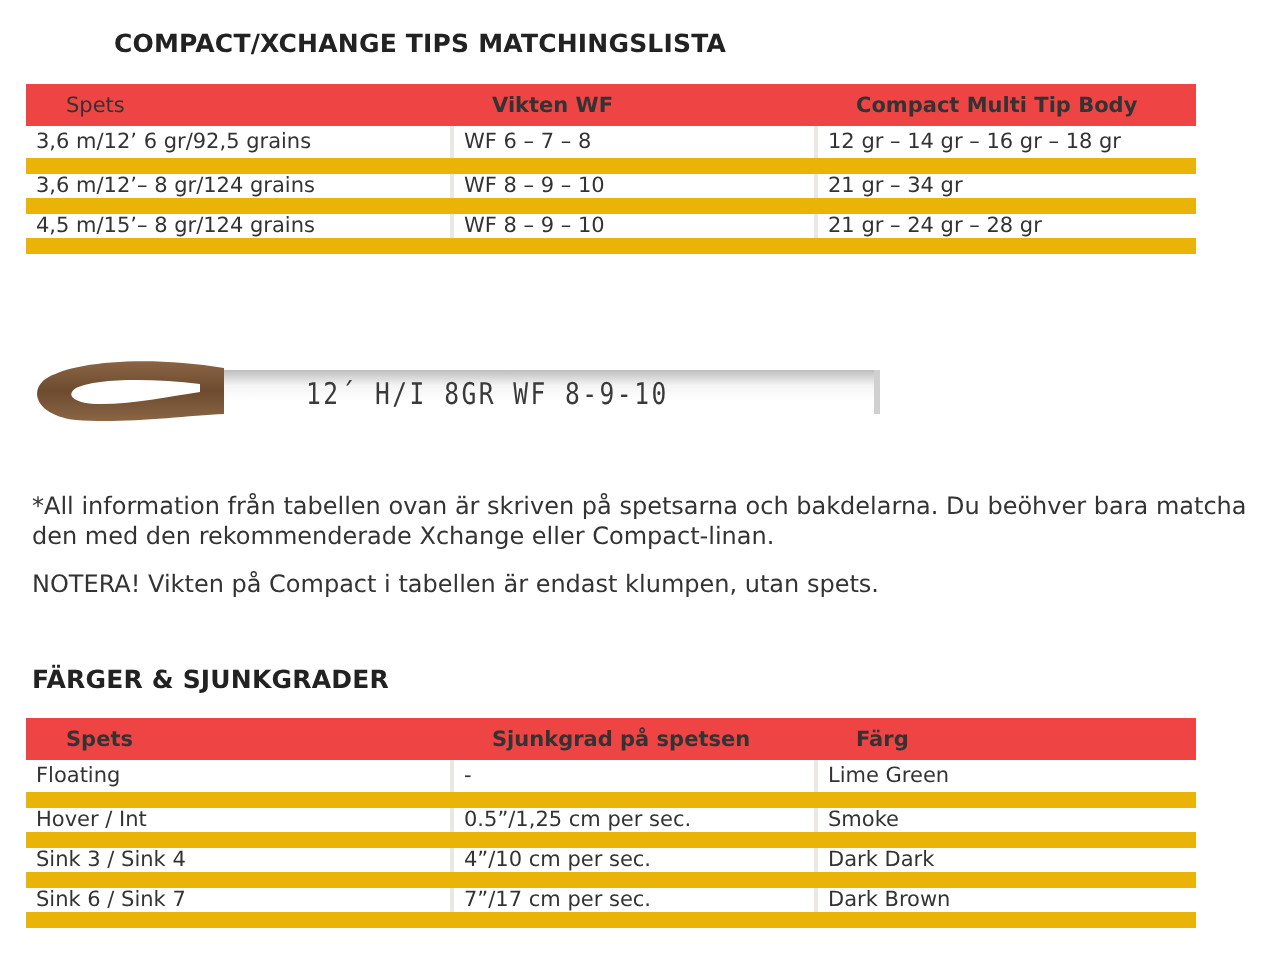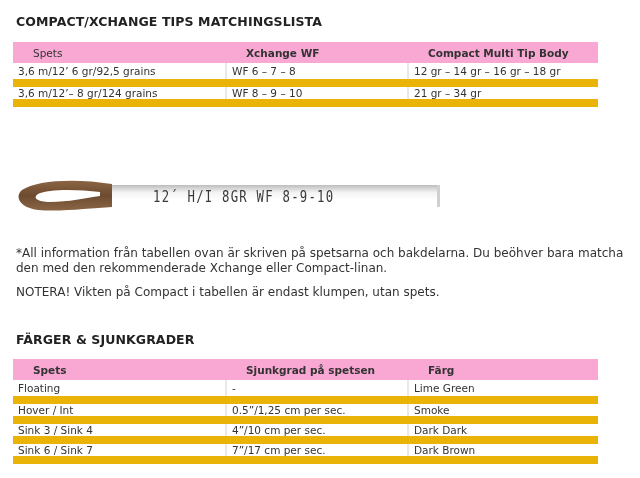--- a/index.html
+++ b/index.html
@@ -8,21 +8,21 @@
 
     .heading {
       position: absolute;
       left: 16px;
       font-family: "DejaVu Sans", sans-serif;
       font-weight: bold;
       font-size: 12.5px;
       color: #222222;
       letter-spacing: 0.1px;
     }
-    #h1 { top: 14px; }
+    #h1 { top: 14px; margin-left: 41px; }
     #h2 { top: 332px; }
 
     table.data {
       position: absolute;
       left: 13px;
       width: 585px;
       border-collapse: collapse;
       font-size: 10.5px;
       font-family: "DejaVu Sans", sans-serif;
     }
@@ -31,21 +31,21 @@
 
     table.data th, table.data td {
       text-align: left;
       padding: 0 5px;
       height: 20px;
       vertical-align: middle;
       white-space: nowrap;
       color: #333333;
     }
     table.data thead th {
-      background: #f9a8d4;
+      background: #ef4444;
       height: 21px;
       padding-left: 20px;
     }
     table.data tbody td {
       border-bottom: 8px solid #eab308;
       background: #ffffff;
     }
     table.data tbody td + td {
       border-left: 2px solid #ebe8e3;
     }
@@ -91,34 +91,39 @@
   </style>
 </head>
 <body>
 
 <div id="h1" class="heading">COMPACT/XCHANGE TIPS MATCHINGSLISTA</div>
 
 <table id="t1" class="data">
   <thead>
     <tr>
       <th class="col-a first">Spets</th>
-      <th class="col-b">Xchange WF</th>
+      <th class="col-b">Vikten WF</th>
       <th class="col-c">Compact Multi Tip Body</th>
     </tr>
   </thead>
   <tbody>
     <tr>
       <td>3,6 m/12’ 6 gr/92,5 grains</td>
       <td>WF 6 – 7 – 8</td>
       <td>12 gr – 14 gr – 16 gr – 18 gr</td>
     </tr>
     <tr>
       <td>3,6 m/12’– 8 gr/124 grains</td>
       <td>WF 8 – 9 – 10</td>
       <td>21 gr – 34 gr</td>
+    </tr>
+    <tr>
+      <td>4,5 m/15’– 8 gr/124 grains</td>
+      <td>WF 8 – 9 – 10</td>
+      <td>21 gr – 24 gr – 28 gr</td>
     </tr>
   </tbody>
 </table>
 
 <svg class="line-art" viewBox="0 0 430 36" width="430" height="36">
   <defs>
     <linearGradient id="lineGrad" x1="0" y1="0" x2="0" y2="1">
       <stop offset="0" stop-color="#bdbdbd"></stop>
       <stop offset="0.35" stop-color="#f4f4f4"></stop>
       <stop offset="0.7" stop-color="#ffffff"></stop>

